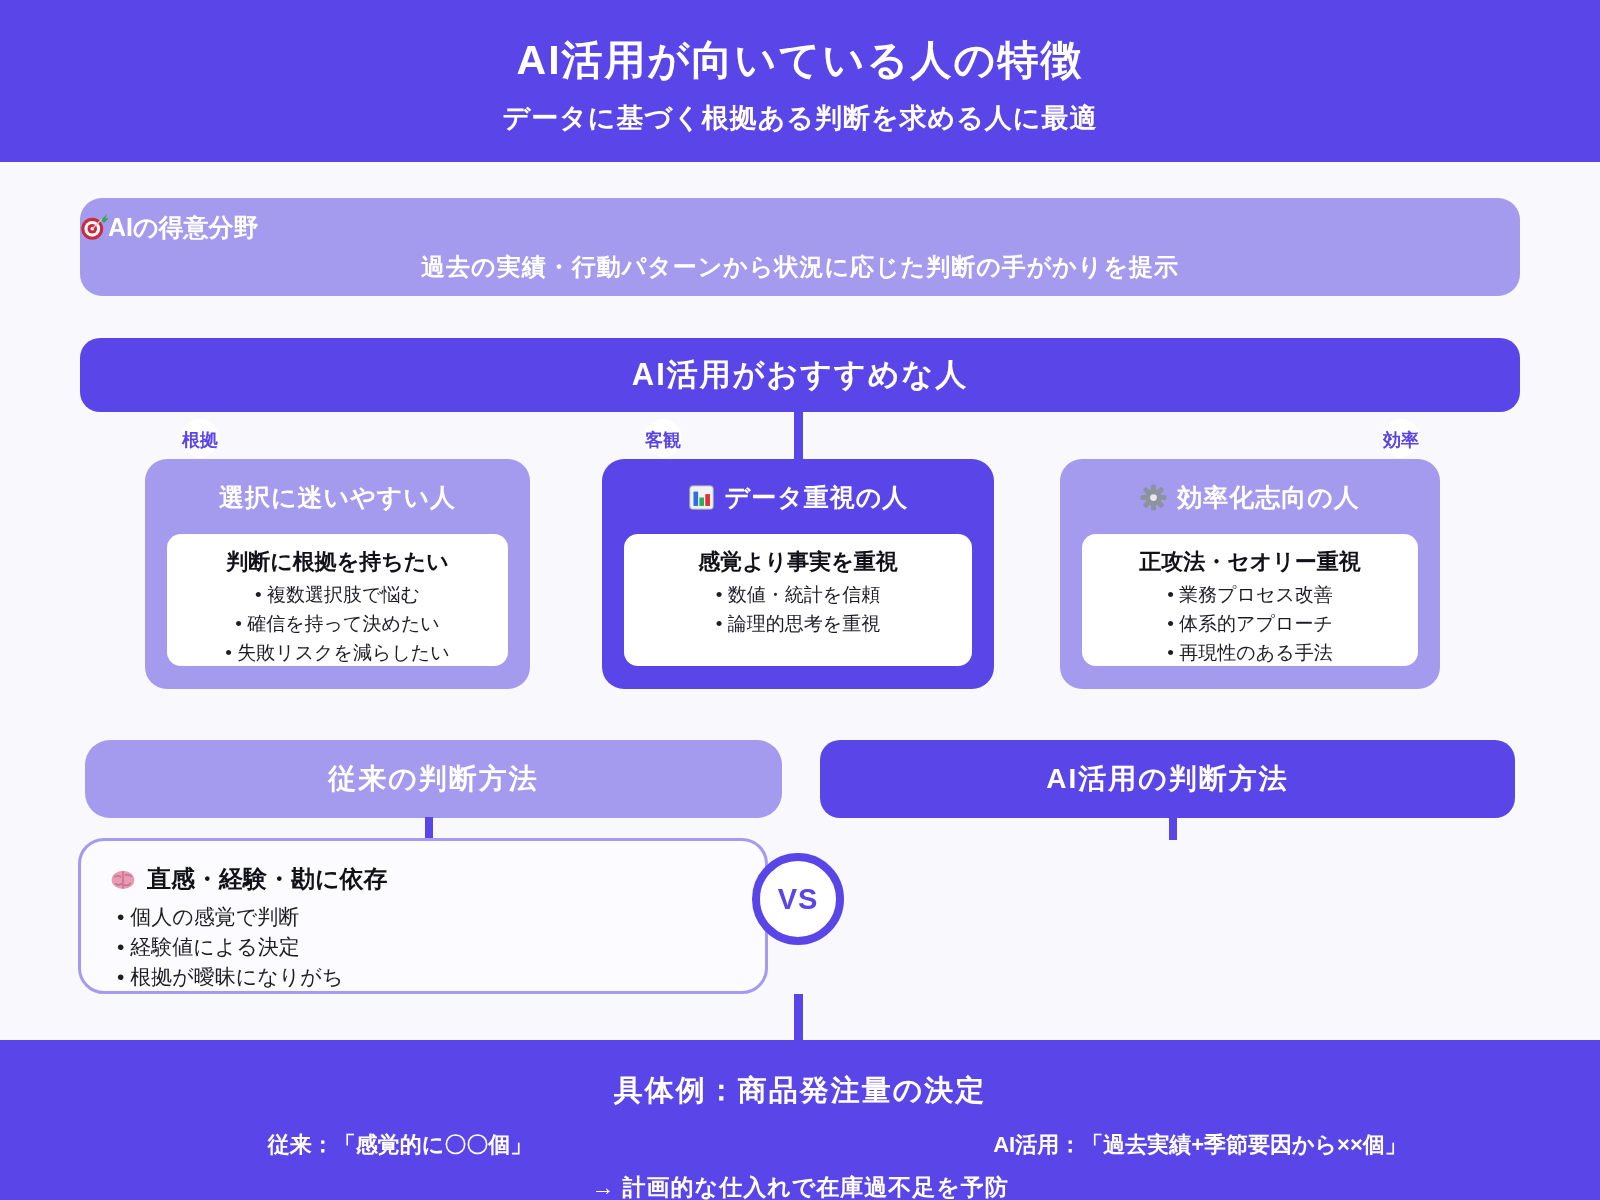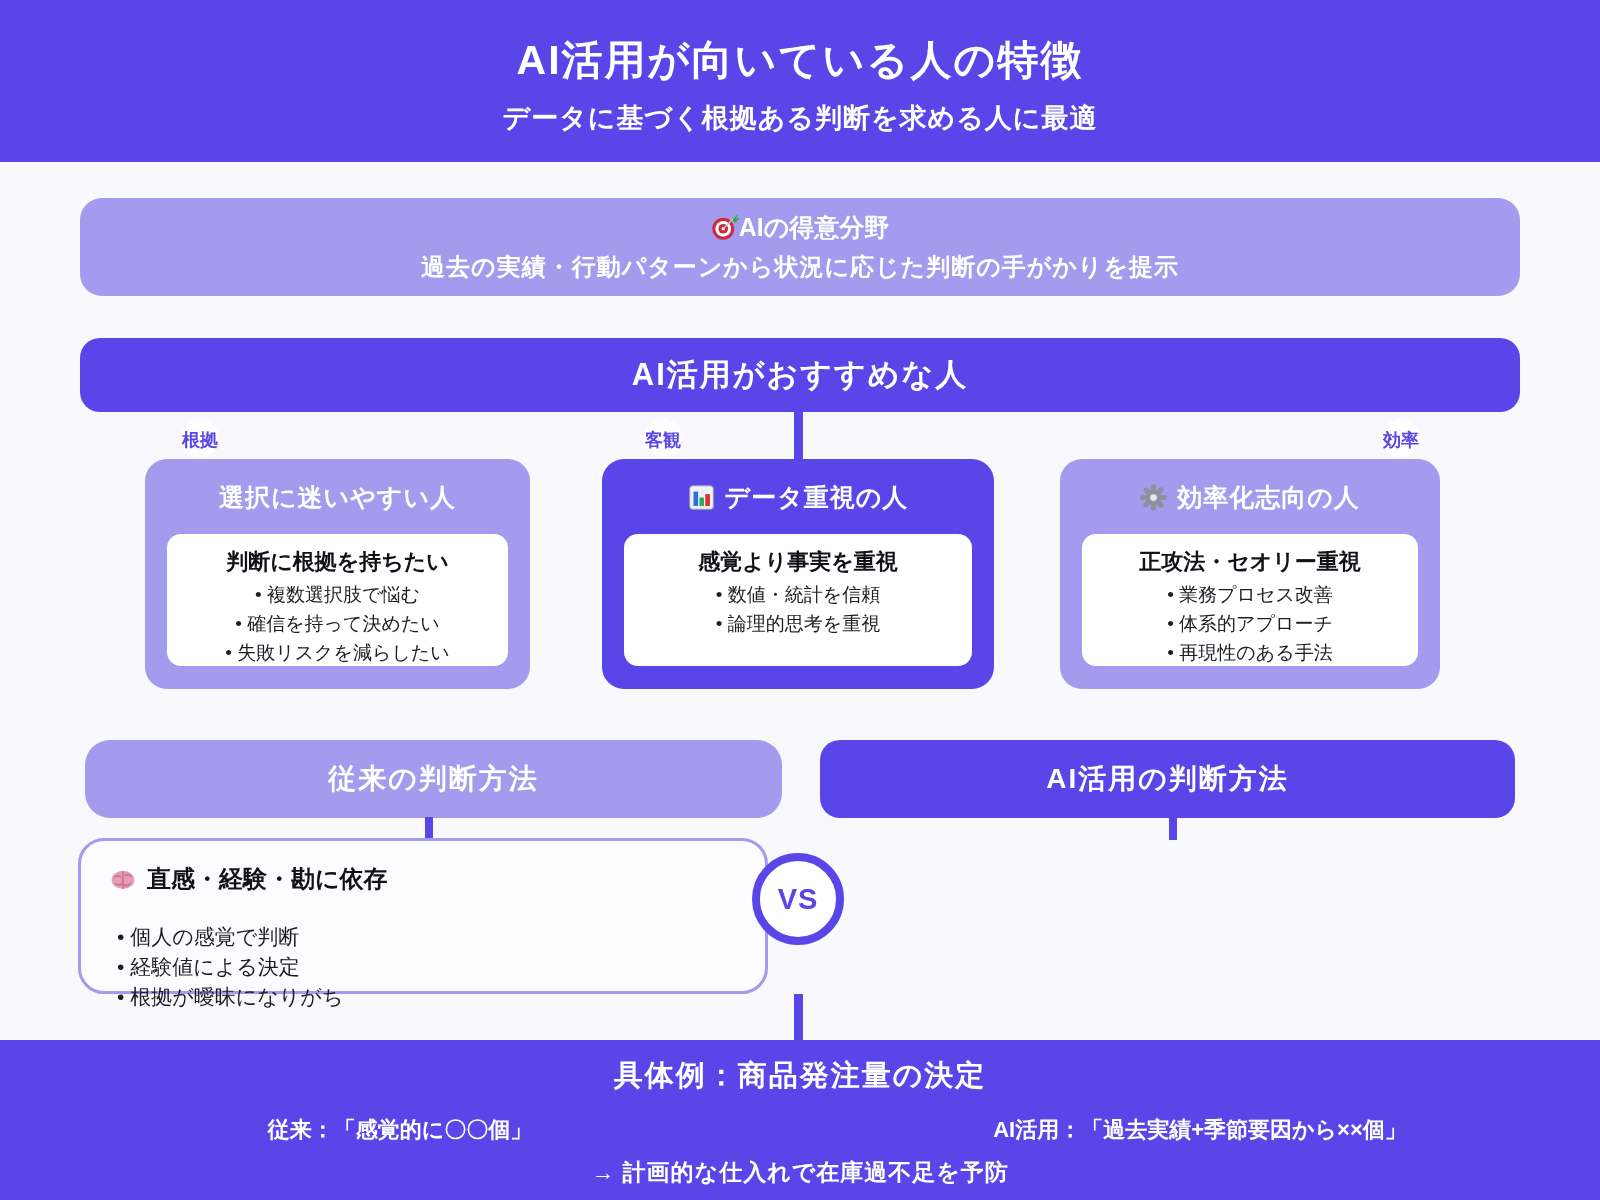--- a/index.html
+++ b/index.html
@@ -19,21 +19,21 @@
   .main-title { padding-top:36px; font-size:41px; font-weight:bold; letter-spacing:2px; line-height:48px; }
   .main-subtitle { margin-top:19px; font-size:27px; font-weight:bold; line-height:30px; letter-spacing:1px; }
 
   
   .strength-banner {
     top:198px; left:80px; width:1440px; height:98px;
     background:#A49AEE; border-radius:22px; color:#fff; text-align:center;
   }
   .strength-title {
     padding-top:13px; font-size:25px; font-weight:bold; line-height:32px;
-    display:flex; align-items:center; justify-content:center; gap:0;
+    display:flex; align-items:center; justify-content:flex-start; gap:0;
   }
   .strength-desc { margin-top:8px; font-size:24px; font-weight:bold; line-height:32px; letter-spacing:1px; }
 
   
   .recommend-banner {
     top:338px; left:80px; width:1440px; height:74px;
     background:#5A46E8; border-radius:20px; color:#fff; text-align:center;
     font-size:31px; font-weight:bold; line-height:74px; letter-spacing:2px;
   }
 
@@ -79,37 +79,37 @@
   .compare-box {
     top:838px; width:690px; height:156px; background:#FCFBFF;
     border-radius:26px; padding:23px 20px 0 28px;
   }
   .compare-box.light-border { border:3px solid #A49AEE; }
   .compare-box.dark-border  { border:4px solid #5A46E8; }
   .compare-title {
     font-size:24px; font-weight:bold; line-height:30px; color:#111118;
     display:flex; align-items:center; gap:10px;
   }
-  .compare-bullets { margin-top:28px; margin-left:8px; list-style:none; }
+  .compare-bullets { margin-top:8px; margin-left:8px; list-style:none; }
   .compare-bullets li { font-size:21px; line-height:30px; color:#1d1d24; }
   .compare-bullets li::before { content:"• "; }
 
   .vs-circle {
     top:853px; left:752px; width:92px; height:92px; background:#FFFFFF;
     border:8px solid #5A46E8; border-radius:50%; z-index:5;
     display:flex; align-items:center; justify-content:center;
     color:#5A46E8; font-size:29px; font-weight:bold; letter-spacing:1px;
   }
 
   
   .footer {
     top:1040px; left:0; width:1600px; height:160px;
     background:#5A46E8; color:#fff; text-align:center;
   }
-  .footer-title { padding-top:17px; font-size:29px; font-weight:bold; line-height:36px; letter-spacing:2px; }
+  .footer-title { padding-top:32px; font-size:29px; font-weight:bold; line-height:36px; letter-spacing:2px; }
   .footer-row {
     margin-top:22px; display:grid; grid-template-columns:800px 800px;
     font-size:22px; font-weight:bold; line-height:30px;
   }
   .footer-note { margin-top:12px; font-size:23px; font-weight:bold; line-height:30px; letter-spacing:1px; }
 
   .icon { display:inline-flex; flex:0 0 auto; }
 </style>
 </head>
 <body>

